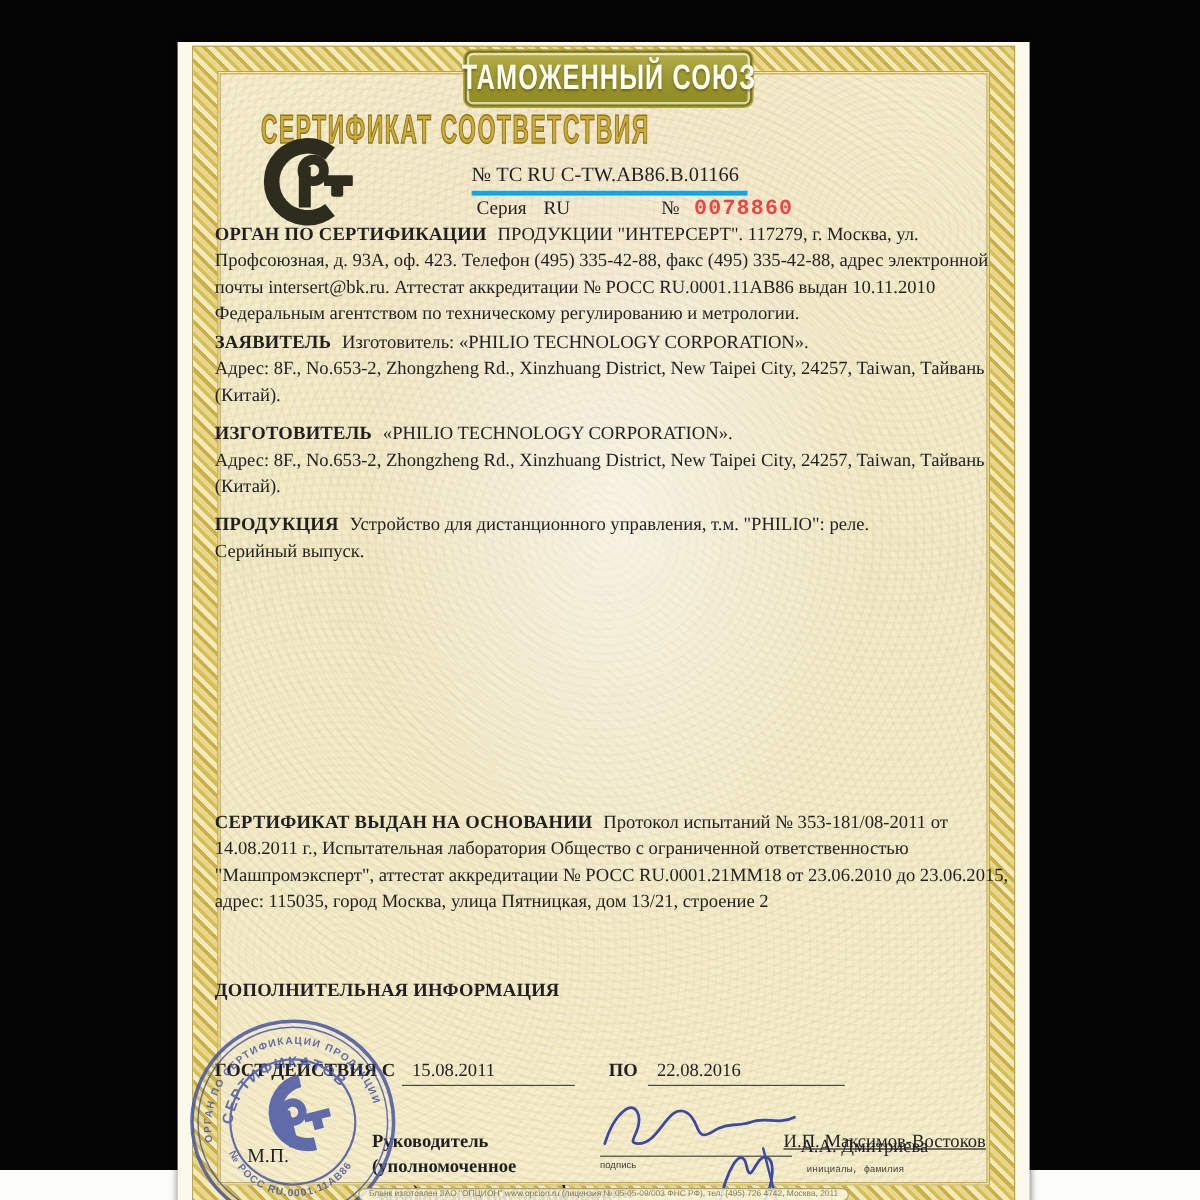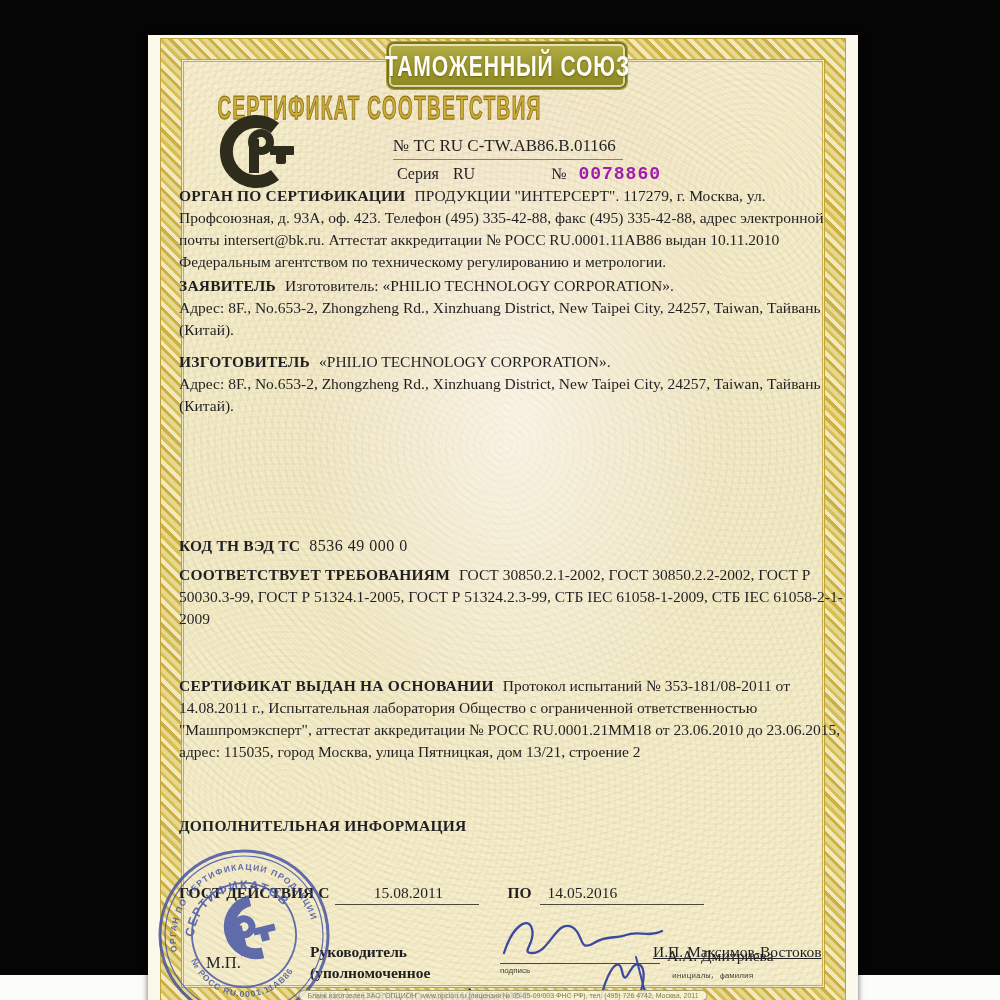--- a/index.html
+++ b/index.html
@@ -47,42 +47,42 @@
   }
   .title{position:absolute;left:0;top:58px;width:614px;text-align:left;z-index:2;}
   .title span{
     display:inline-block;font-family:"Liberation Sans",sans-serif;font-weight:700;
     font-size:27px;letter-spacing:2px;white-space:nowrap;color:#cdab35;
     -webkit-text-stroke:1px #8d741f;text-shadow:1px 1px 0 rgba(255,255,255,.55);
     transform:scale(.7,1.25);
   }
   .certno{
     position:absolute;left:245px;top:101px;width:230px;font-size:17px;
-    border-bottom:1px solid #0ea5e9;padding-bottom:3px;white-space:nowrap;z-index:2;
+    border-bottom:4px solid #0ea5e9;padding-bottom:3px;white-space:nowrap;z-index:2;
   }
   .series{position:absolute;left:249px;top:129px;font-size:16px;z-index:2;white-space:nowrap;}
   .series .ru{margin-left:14px;}
   .series .pref{margin-left:76px;}
   .series .serial{
     margin-left:12px;font-family:"Liberation Mono",monospace;font-weight:700;
-    font-size:18px;letter-spacing:1px;color:#a21caf;
+    font-size:18px;letter-spacing:1px;color:#ef4444;
   }
 
   .rst{position:absolute;left:64px;top:74px;z-index:2;}
 
   .sec{
     position:absolute;left:31px;width:678px;margin:0;font-size:15.5px;line-height:22px;
     white-space:pre-wrap;z-index:2;
   }
   .sec b{margin-right:9px;letter-spacing:.2px;}
   .sec .val{font-size:16px;letter-spacing:.5px;}
 
   .validity{position:absolute;left:31px;top:849px;z-index:2;font-size:15.5px;white-space:nowrap;}
   .dateline{display:inline-block;border-bottom:1px solid #4a4840;padding:0 6px 2px 8px;margin-left:6px;}
-  .dl1{width:130px;text-align:center;}
+  .dl1{width:130px;}
   .dl2{width:150px;}
   .validity .po{margin-left:28px;margin-right:2px;}
 
   .mp{position:absolute;left:58px;top:918px;font-size:16.5px;z-index:2;}
   .role{position:absolute;left:162px;width:220px;font-size:15.5px;font-weight:700;line-height:21px;z-index:2;}
   .role1{top:906px;}
   .role2{top:953px;}
   .sigline{position:absolute;left:352px;width:160px;border-bottom:1px solid #4a4840;z-index:2;}
   .sl1{top:928px;}
   .sl2{top:960px;}
@@ -149,27 +149,27 @@
       <rect x="58" y="37" width="24" height="9" rx="1"></rect>
       <rect x="64" y="38" width="10" height="17" rx="2"></rect>
     </g>
   </svg>
 
   <p class="sec" style="top:150px"><b>ОРГАН ПО СЕРТИФИКАЦИИ</b><span>ПРОДУКЦИИ "ИНТЕРСЕРТ". 117279, г. Москва, ул. Профсоюзная, д. 93А, оф. 423. Телефон (495) 335-42-88, факс (495) 335-42-88, адрес электронной почты intersert@bk.ru. Аттестат аккредитации № РОСС RU.0001.11АВ86 выдан 10.11.2010 Федеральным агентством по техническому регулированию и метрологии.</span></p>
   <p class="sec" style="top:240px"><b>ЗАЯВИТЕЛЬ</b><span>Изготовитель: «PHILIO TECHNOLOGY CORPORATION».
 Адрес: 8F., No.653-2, Zhongzheng Rd., Xinzhuang District, New Taipei City, 24257, Taiwan, Тайвань (Китай).</span></p>
   <p class="sec" style="top:316px"><b>ИЗГОТОВИТЕЛЬ</b><span>«PHILIO TECHNOLOGY CORPORATION».
 Адрес: 8F., No.653-2, Zhongzheng Rd., Xinzhuang District, New Taipei City, 24257, Taiwan, Тайвань (Китай).</span></p>
-  <p class="sec" style="top:500px"><b>КОД ТН ВЭД ТС</b><span class="val">8536 49 000 0</span></p>
-  <p class="sec" style="top:529px"><b>СООТВЕТСТВУЕТ ТРЕБОВАНИЯМ</b><span>ГОСТ 30850.2.1-2002, ГОСТ 30850.2.2-2002, ГОСТ Р 50030.3-99, ГОСТ Р 51324.1-2005, ГОСТ Р 51324.2.3-99, СТБ IEC 61058-1-2009, СТБ IEC 61058-2-1-2009</span></p>
+  <p class="sec" style="top:392px"><b>ПРОДУКЦИЯ</b><span>Устройство для дистанционного управления, т.м. "PHILIO": реле.
+Серийный выпуск.</span></p>
   <p class="sec" style="top:640px"><b>СЕРТИФИКАТ ВЫДАН НА ОСНОВАНИИ</b><span>Протокол испытаний № 353-181/08-2011 от 14.08.2011 г., Испытательная лаборатория Общество с ограниченной ответственностью "Машпромэксперт", аттестат аккредитации № РОСС RU.0001.21ММ18 от 23.06.2010 до 23.06.2015, адрес: 115035, город Москва, улица Пятницкая, дом 13/21, строение 2</span></p>
   <p class="sec" style="top:780px"><b>ДОПОЛНИТЕЛЬНАЯ ИНФОРМАЦИЯ</b><span></span></p>
 
   <div class="validity">
-    <b>ГОСТ ДЕЙСТВИЯ С</b><span class="dateline dl1"><span>15.08.2011</span></span><b class="po">ПО</b><span class="dateline dl2"><span>14.05.2016</span></span>
+    <b>ГОСТ ДЕЙСТВИЯ С</b><span class="dateline dl1"><span>15.08.2011</span></span><b class="po">ПО</b><span class="dateline dl2"><span>22.08.2016</span></span>
   </div>
 
   <div class="mp">М.П.</div>
   <div class="role role1" style="white-space:pre-line">Руководитель (уполномоченное
 лицо) органа по сертификации</div>
   <div class="role role2">Эксперт-аудитор (фамилия)</div>
 
   <div class="sigline sl1"></div>
   <div class="sigcap sc1">подпись</div>
   <div class="sigline sl2"></div>

